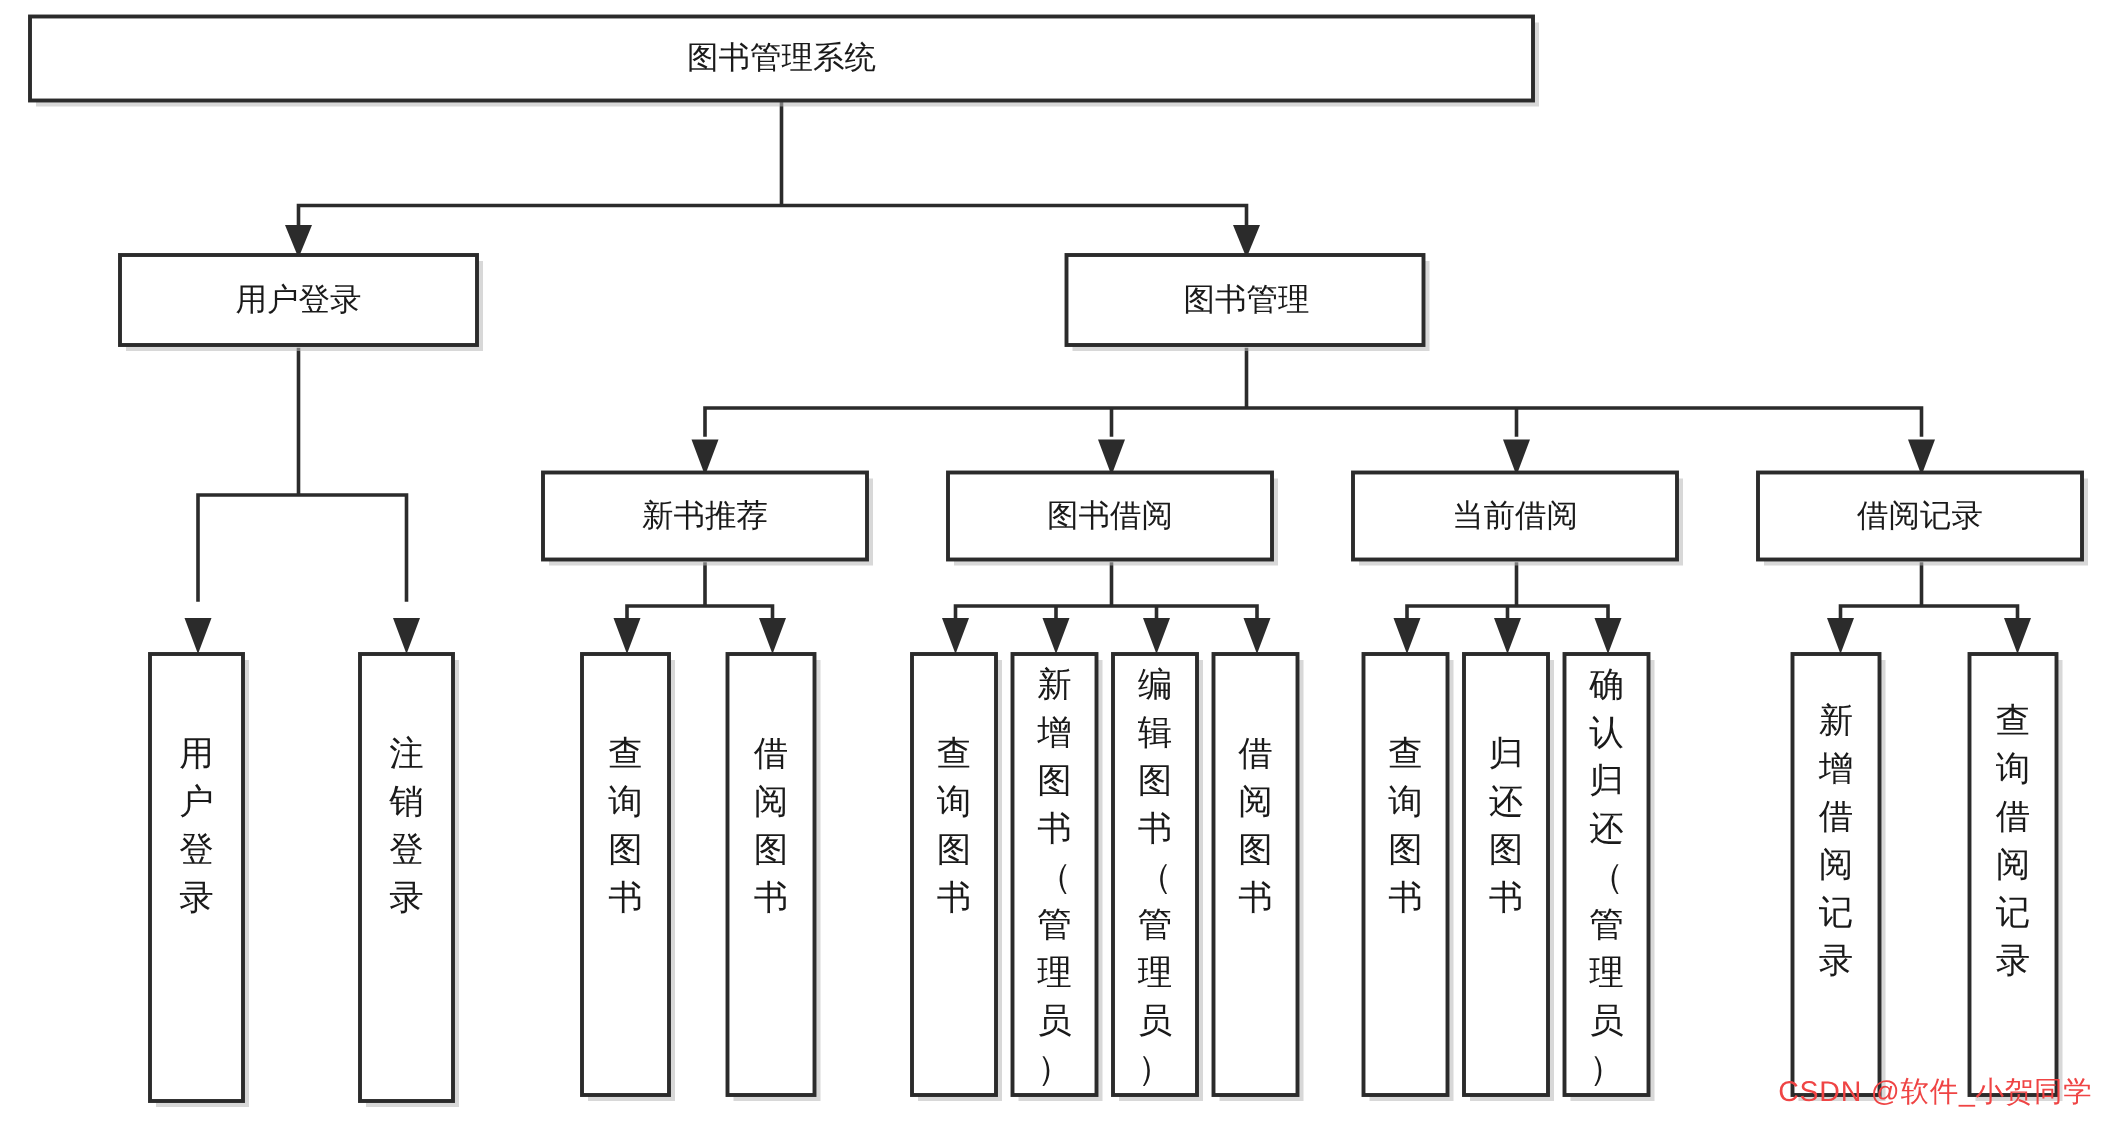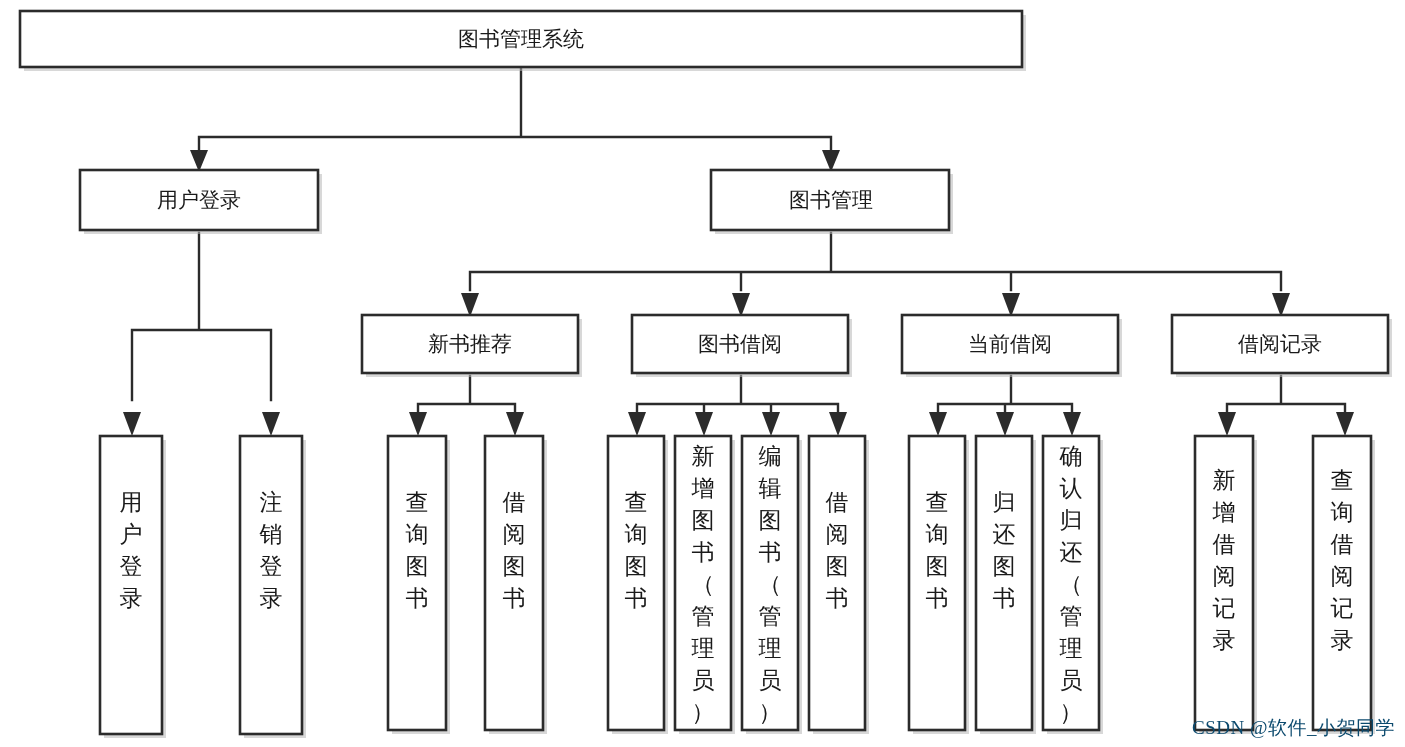--- a/index.html
+++ b/index.html
@@ -55,23 +55,23 @@
   .node-label-v {
     font-family: "Liberation Sans", "DejaVu Sans", sans-serif;
     font-size: 23px;
     fill: #1a1a1a;
     text-anchor: middle;
   }
   .watermark-text {
     position: absolute;
     right: 10px;
     bottom: 6px;
-    font-family: Liberation Serif, serif;
+    font-family: Liberation Sans, sans-serif;
     font-size: 19px;
-    color: #0c4a6e;
+    color: #ef4444;
     letter-spacing: 0.5px;
     white-space: nowrap;
     user-select: none;
   }
 </style>
 </head>
 <body>
 
 <div id="diagram-root">
 

